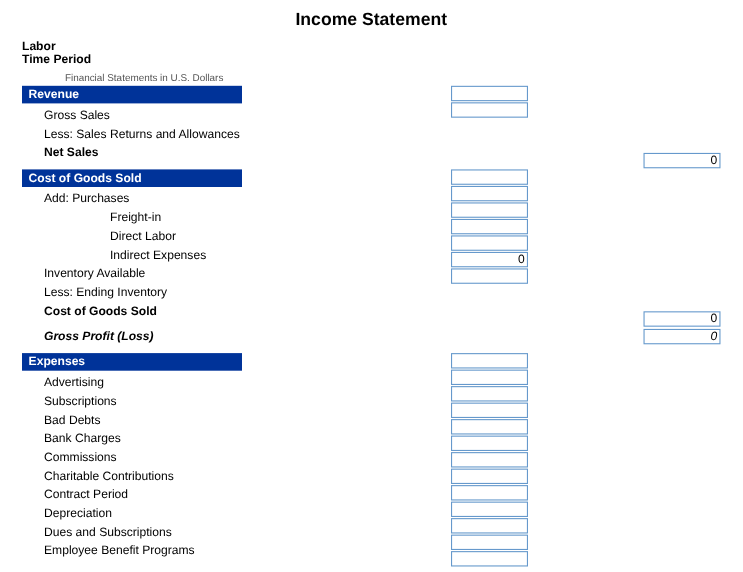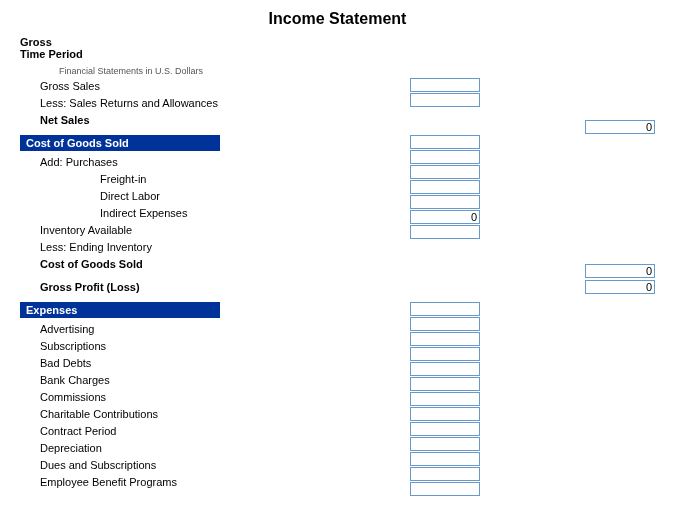--- a/index.html
+++ b/index.html
@@ -84,26 +84,27 @@
     .sub-col {
       display: flex;
       flex-direction: column;
     }
   </style>
 </head>
 <body>
 
 <div class="page-title">Income Statement</div>
 
-<div class="name-label">Gross</div>
+<div class="name-label">Labor</div>
 <div class="time-period-label">Time Period</div>
 <div class="financial-note">Financial Statements in U.S. Dollars</div>
 
 <div class="layout">
   <div class="left-side">
+    <div class="section-header">Revenue</div>
     <div class="row">
       <div class="label-col indent1">Gross Sales</div>
     </div>
     <div class="row">
       <div class="label-col indent1">Less: Sales Returns and Allowances</div>
     </div>
     <div class="row">
       <div class="label-col indent1 bold">Net Sales</div>
     </div>
     <div class="section-gap"></div>
@@ -154,21 +155,21 @@
       <div class="input-cell"></div>
       <div class="input-cell-value">0</div>
       <div class="input-cell"></div>
     </div>
   </div>
   <div style="display:flex; flex-direction:column; justify-content:flex-end; padding-top: 119px;">
     <div class="input-cell-value">0</div>
   </div>
 </div>
 
-<div class="layout" style="margin-bottom:6px;">
+<div class="layout" style="margin-bottom:6px;font-style:italic;">
   <div class="left-side">
     <div class="row">
       <div class="label-col indent1 bold">Gross Profit (Loss)</div>
     </div>
   </div>
   <div style="display:flex; align-items:center; margin-left: auto; padding-right: 0px;">
     <div class="input-cell-value">0</div>
   </div>
 </div>
 

